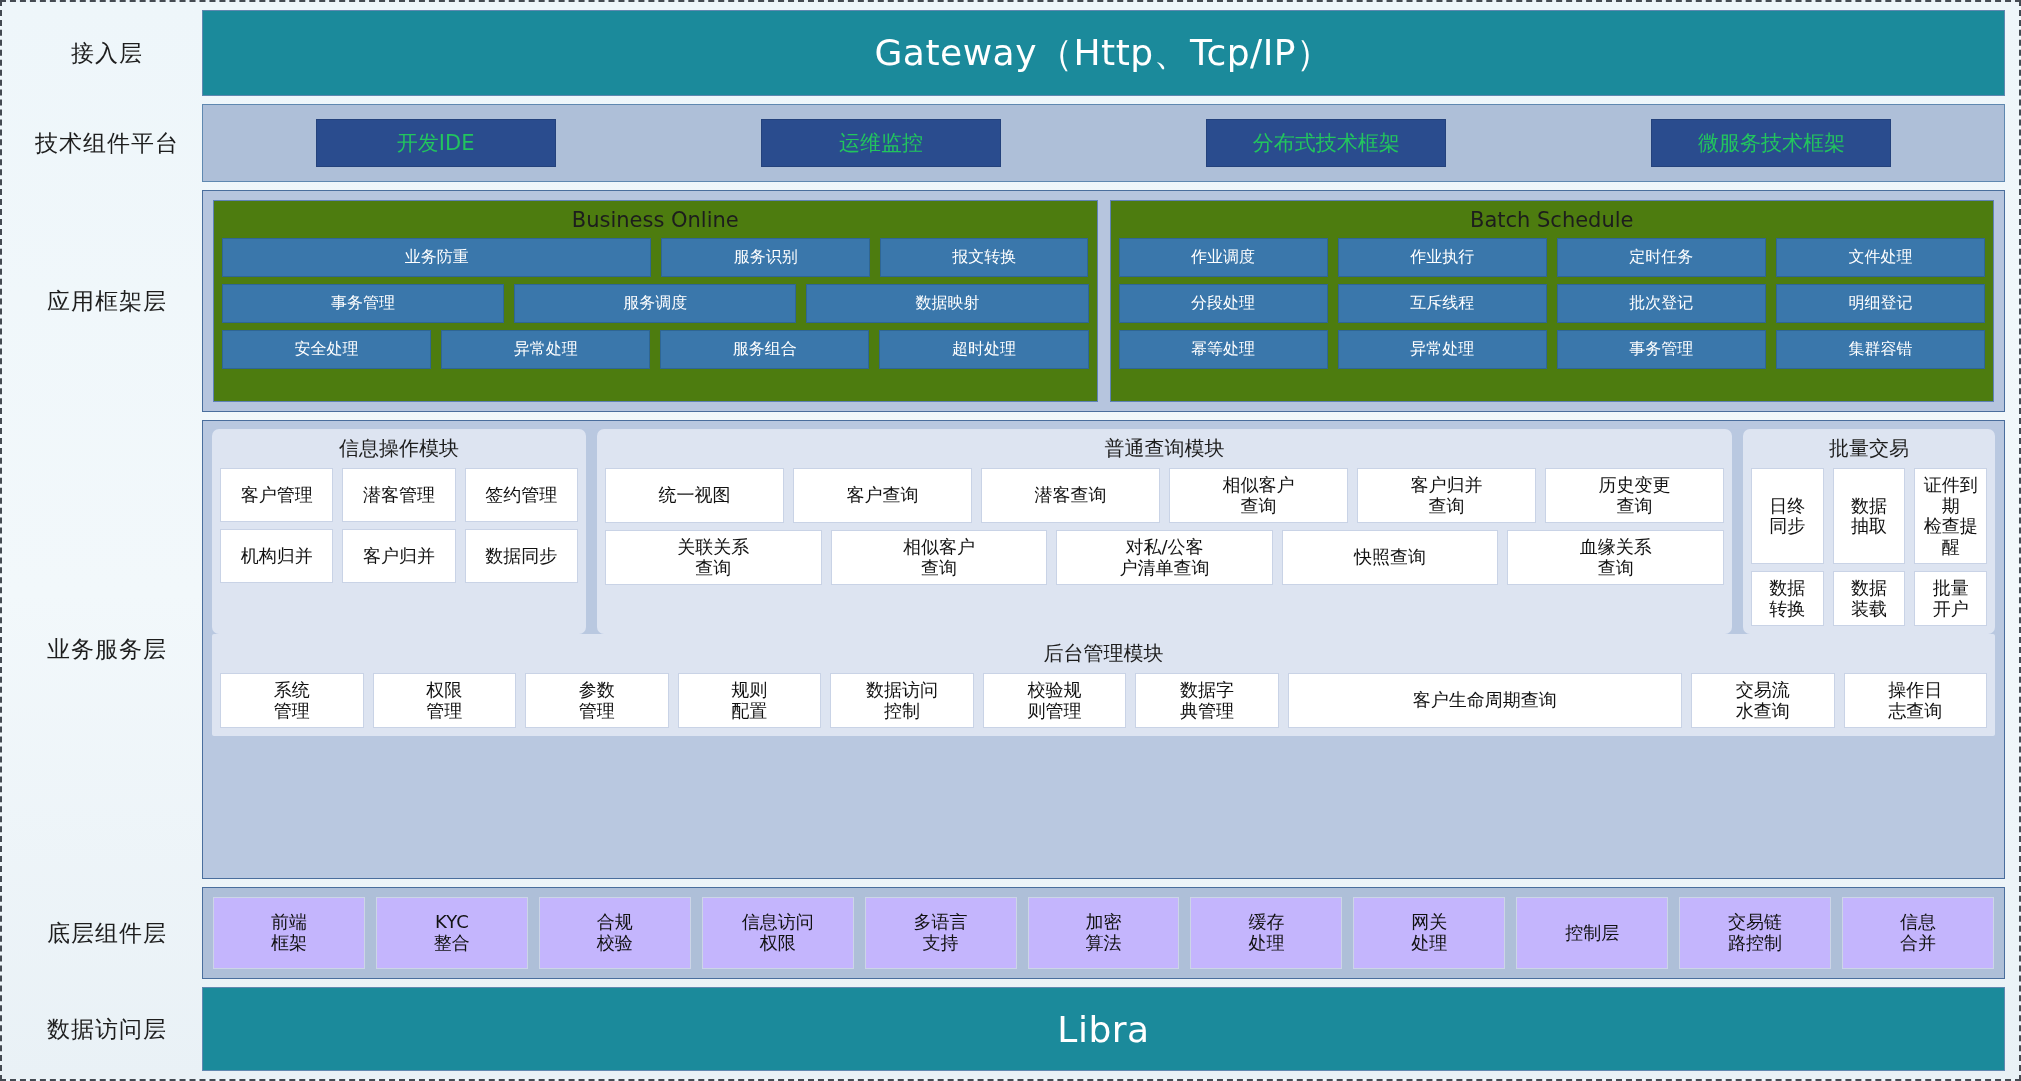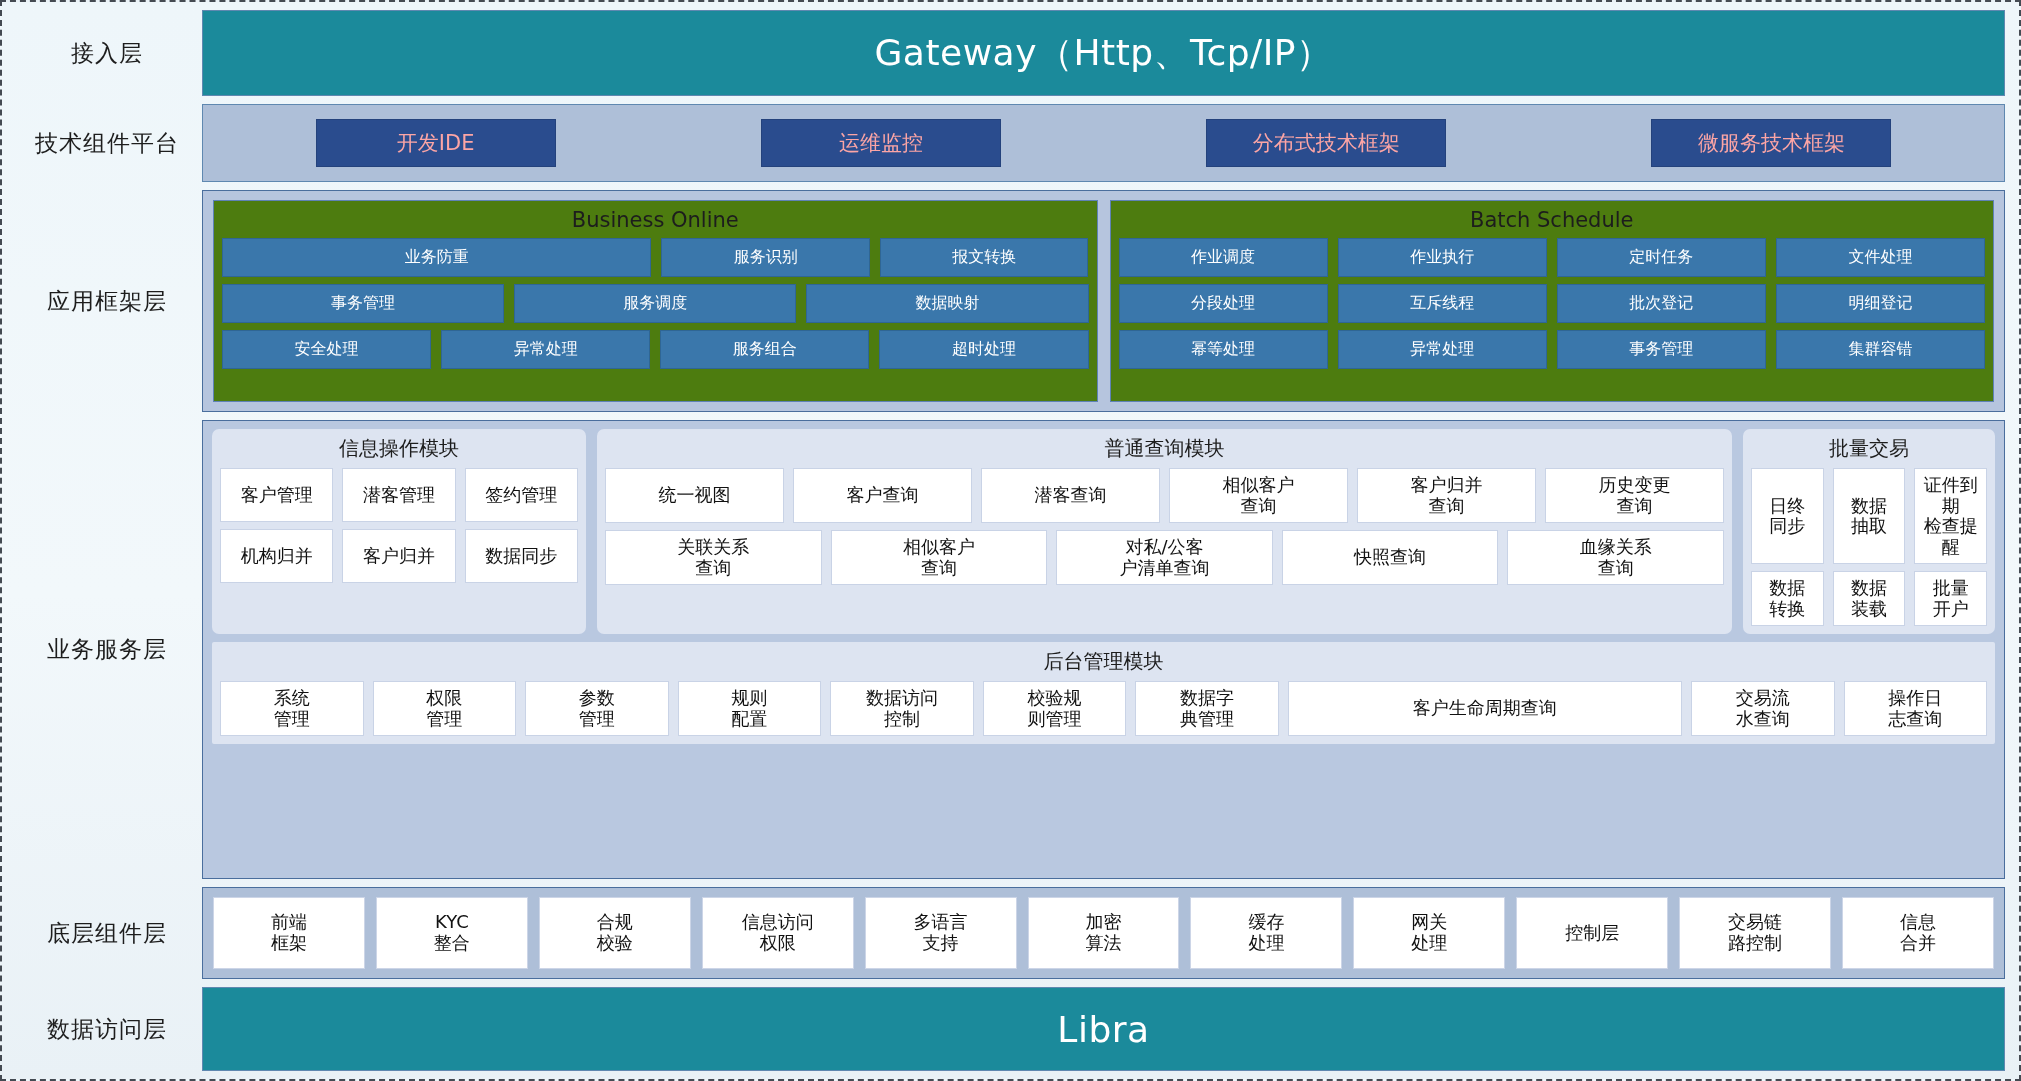--- a/index.html
+++ b/index.html
@@ -42,21 +42,21 @@
   .tech-band {
     width: 100%;
     background: #aebfd8;
     border: 1px solid #5f88b0;
     display: flex; align-items: center; justify-content: space-around;
     padding: 9px 10px;
   }
   .tech-chip {
     flex: 0 0 240px;
     background: #2a4c8e;
-    color: #fca5a5;
+    color: #22c55e;
     font-size: 21px;
     text-align: center;
     padding: 9px 4px;
     border: 1px solid #24427c;
   }
 
   
   .app-band {
     width: 100%;
     background: #b6c5de;
@@ -87,21 +87,21 @@
     flex: 1 1 0;
   }
   .af-cell.span2 { flex: 2.09 1 0; }
 
   
   .bs-band {
     width: 100%;
     background: #b9c8e0;
     border: 1px solid #4a6e9d;
     padding: 8px 9px;
-    display: flex; flex-direction: column; gap: 8px;
+    display: flex; flex-direction: column; 
   }
   .bs-top { display: flex; gap: 11px; }
   .bs-group {
     background: #dde4f1;
     border-radius: 7px;
     padding: 3px 8px 8px;
     display: flex; flex-direction: column;
   }
   .bs-group.g1 { flex: 0 0 374px; }
   .bs-group.g2 { flex: 1 1 auto; }
@@ -134,21 +134,21 @@
 
   
   .comp-band {
     width: 100%;
     background: #aebfd8;
     border: 1px solid #4a6e9d;
     padding: 9px 10px;
     display: flex; gap: 11px;
   }
   .comp-cell {
-    background: #ffffff;
+    background: #c4b5fd;
     border: 1px solid #ccd5e7;
     color: #111;
     font-size: 18px;
     line-height: 1.15;
     text-align: center;
     display: flex; align-items: center; justify-content: center;
     padding: 7px 3px;
     flex: 1 1 0;
     min-height: 58px;
   }

